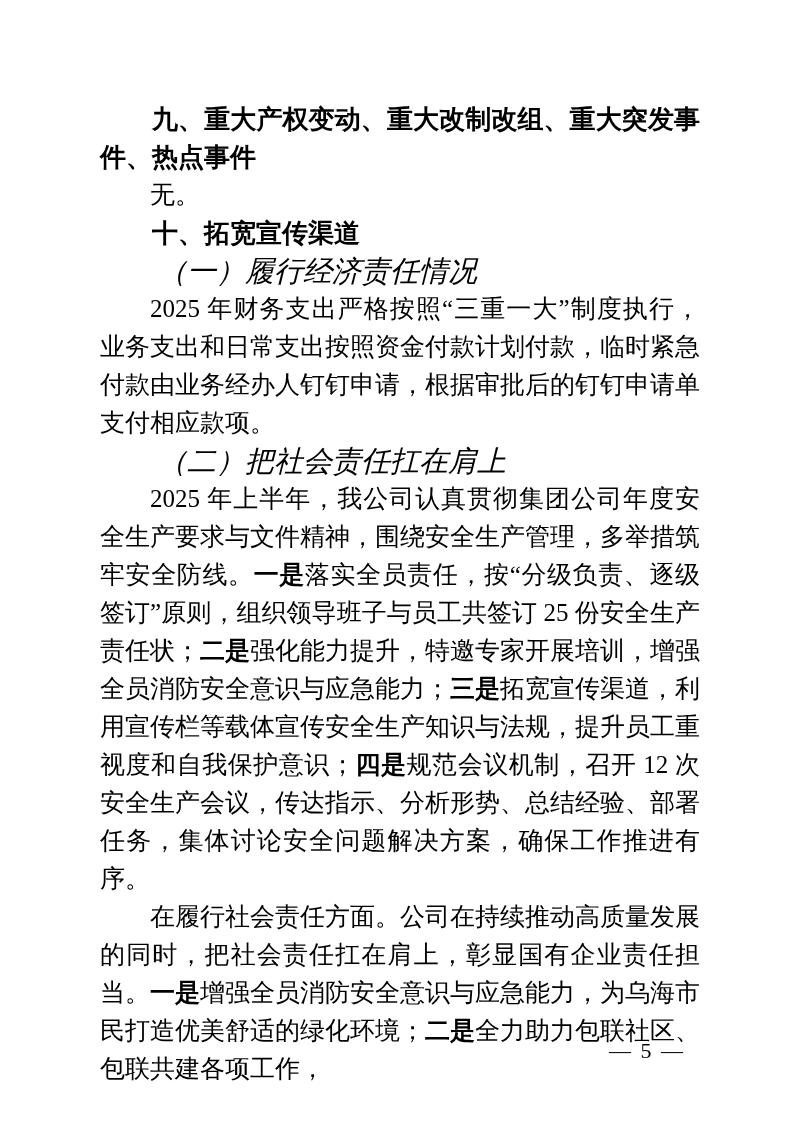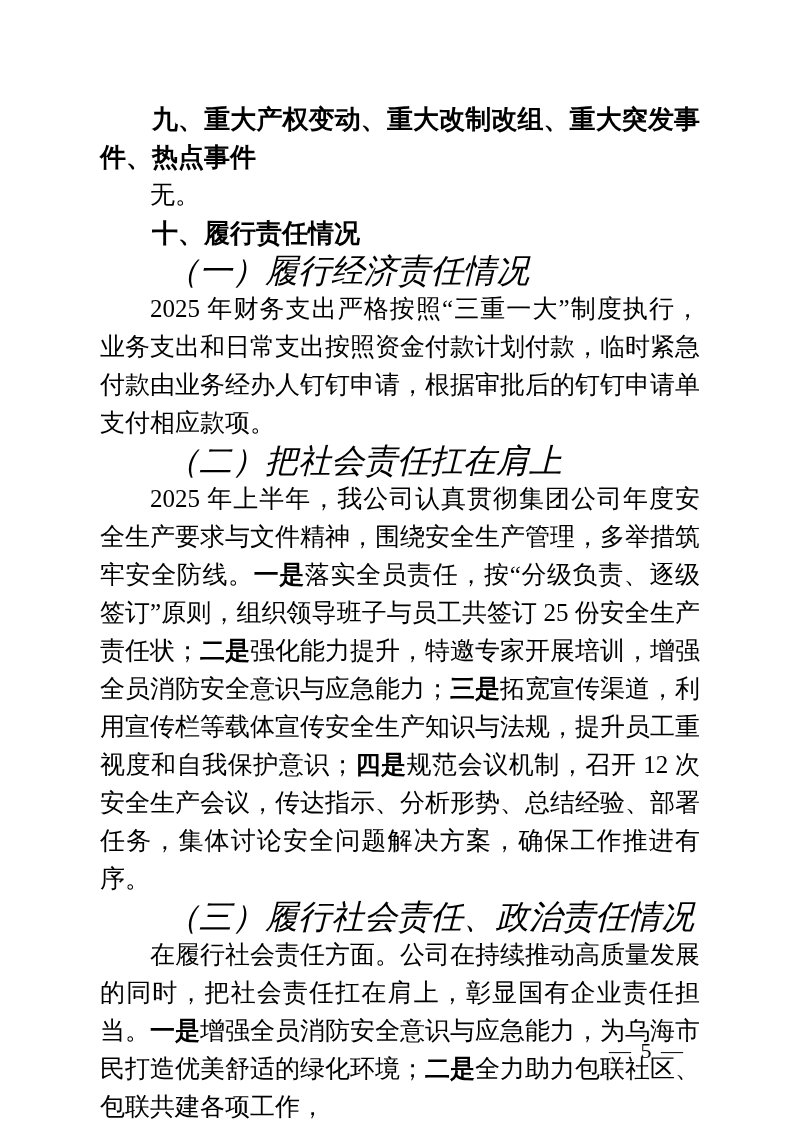--- a/index.html
+++ b/index.html
@@ -32,21 +32,21 @@
     text-align: justify;
     text-align-last: left;
   }
   .para.heading {
     font-family: "Liberation Sans", "DejaVu Sans", sans-serif;
     font-weight: 700;
     font-size: 26px;
   }
   .para.subheading {
     font-style: italic;
-    font-size: 33px;
+    font-size: 29px;
   }
   .run-bold {
     font-weight: 700;
     font-style: normal;
   }
   .page-number {
     position: absolute;
     top: 1038px;
     right: 108px;
     font-family: "Liberation Serif", "DejaVu Serif", serif;
@@ -56,22 +56,21 @@
     white-space: nowrap;
   }
 </style>
 </head>
 <body>
 
 <div class="page">
   <div class="content" id="document-content">
       <p class="para heading"><span class="run-bold">九、重大产权变动、重大改制改组、重大突发事件、热点事件</span></p>
       <p class="para body"><span>无。</span></p>
-      <p class="para heading"><span class="run-bold">十、履行责任情况</span></p>
+      <p class="para heading"><span class="run-bold">十、拓宽宣传渠道</span></p>
       <p class="para subheading"><span>（一）履行经济责任情况</span></p>
       <p class="para body"><span>2025 年财务支出严格按照“三重一大”制度执行，业务支出和日常支出按照资金付款计划付款，临时紧急付款由业务经办人钉钉申请，根据审批后的钉钉申请单支付相应款项。</span></p>
       <p class="para subheading"><span>（二）把社会责任扛在肩上</span></p>
       <p class="para body"><span>2025 年上半年，我公司认真贯彻集团公司年度安全生产要求与文件精神，围绕安全生产管理，多举措筑牢安全防线。</span><span class="run-bold">一是</span><span>落实全员责任，按“分级负责、逐级签订”原则，组织领导班子与员工共签订 25 份安全生产责任状；</span><span class="run-bold">二是</span><span>强化能力提升，特邀专家开展培训，增强全员消防安全意识与应急能力；</span><span class="run-bold">三是</span><span>拓宽宣传渠道，利用宣传栏等载体宣传安全生产知识与法规，提升员工重视度和自我保护意识；</span><span class="run-bold">四是</span><span>规范会议机制，召开 12 次安全生产会议，传达指示、分析形势、总结经验、部署任务，集体讨论安全问题解决方案，确保工作推进有序。</span></p>
-      <p class="para subheading"><span>（三）履行社会责任、政治责任情况</span></p>
       <p class="para body"><span>在履行社会责任方面。公司在持续推动高质量发展的同时，把社会责任扛在肩上，彰显国有企业责任担当。</span><span class="run-bold">一是</span><span>增强全员消防安全意识与应急能力，为乌海市民打造优美舒适的绿化环境；</span><span class="run-bold">二是</span><span>全力助力包联社区、包联共建各项工作，</span></p>
     </div>
   <div class="page-number">— 5 —</div>
 </div>
 
 </body></html>

